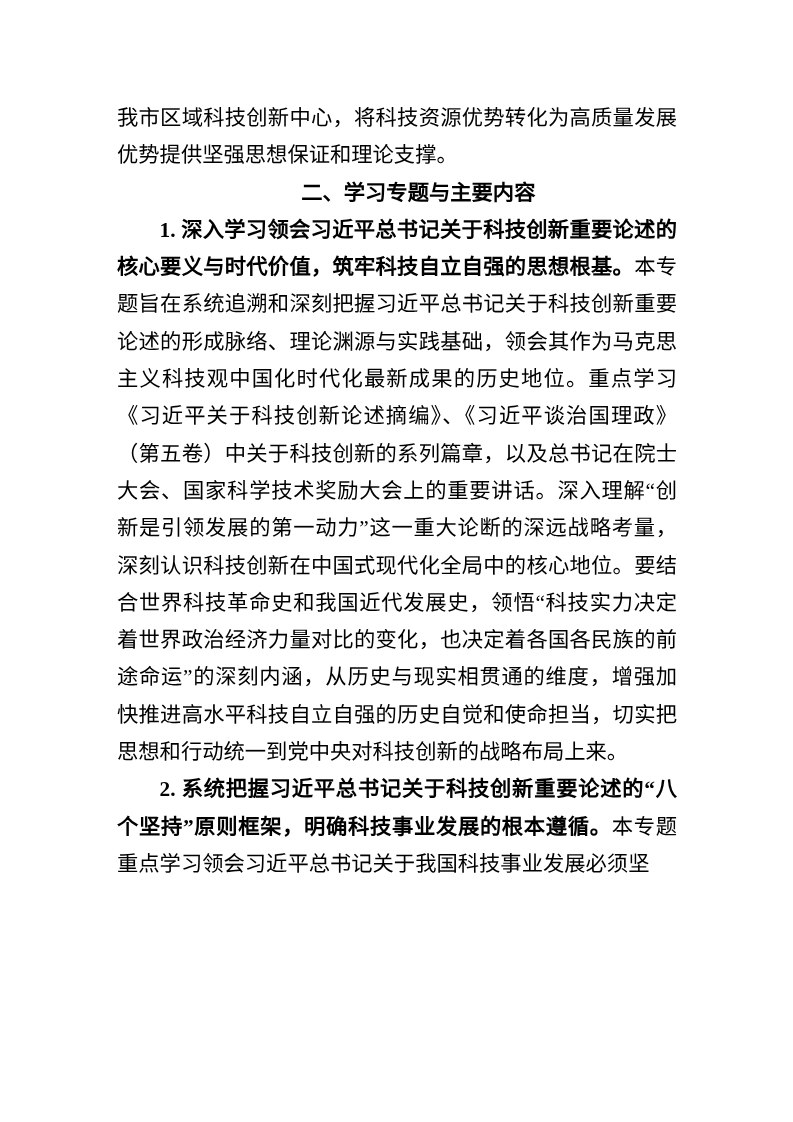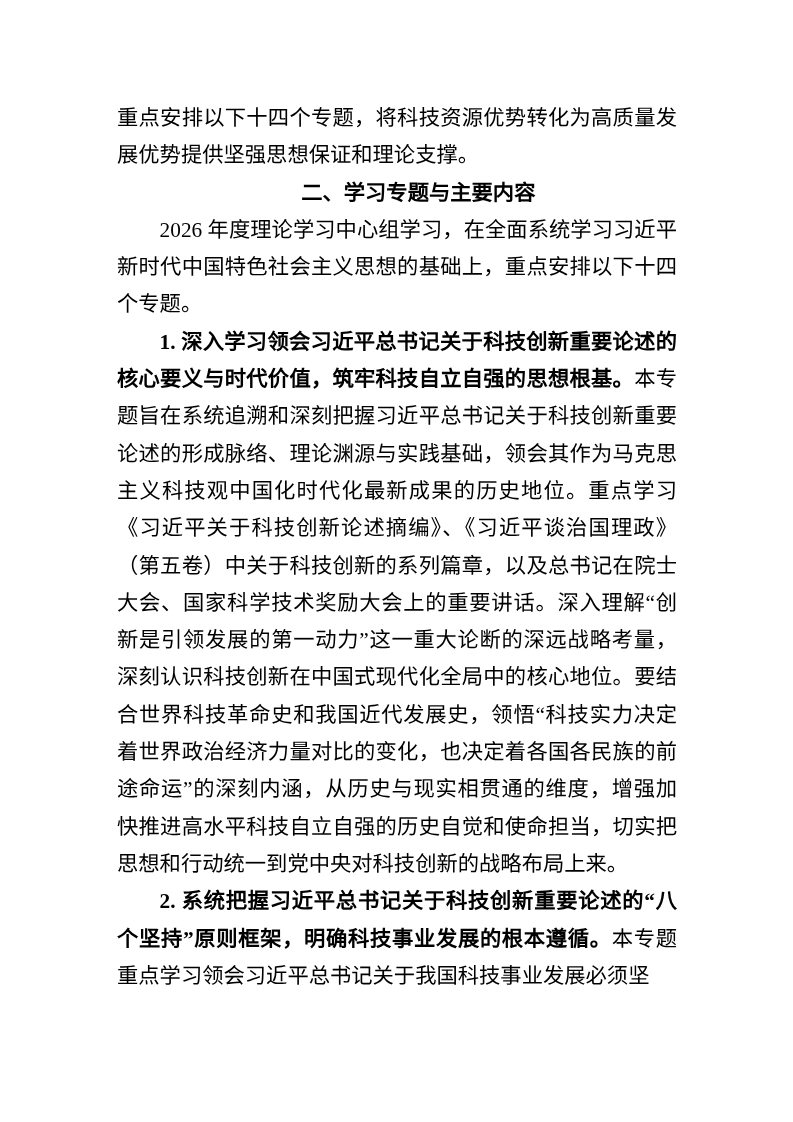--- a/index.html
+++ b/index.html
@@ -40,19 +40,18 @@
   }
   .run { font-weight: 400; }
   .run.bold { font-weight: 700; }
   .run.regular { font-weight: 400; }
 </style>
 </head>
 <body>
 
 <div class="doc-page">
   <div class="doc-body">
-      <p class="para continuation"><span class="run regular">重点安排以下十四个专题，将科技资源优势转化为高质量发展优势提供坚强思想保证和理论支撑。</span></p>
+      <p class="para continuation"><span class="run regular">我市区域科技创新中心，将科技资源优势转化为高质量发展优势提供坚强思想保证和理论支撑。</span></p>
       <p class="para heading"><span class="run bold">二、学习专题与主要内容</span></p>
-      <p class="para body"><span class="run regular">2026 年度理论学习中心组学习，在全面系统学习习近平新时代中国特色社会主义思想的基础上，重点安排以下十四个专题。</span></p>
       <p class="para body"><span class="run bold">1. 深入学习领会习近平总书记关于科技创新重要论述的核心要义与时代价值，筑牢科技自立自强的思想根基。</span><span class="run regular">本专题旨在系统追溯和深刻把握习近平总书记关于科技创新重要论述的形成脉络、理论渊源与实践基础，领会其作为马克思主义科技观中国化时代化最新成果的历史地位。重点学习《习近平关于科技创新论述摘编》、《习近平谈治国理政》（第五卷）中关于科技创新的系列篇章，以及总书记在院士大会、国家科学技术奖励大会上的重要讲话。深入理解“创新是引领发展的第一动力”这一重大论断的深远战略考量，深刻认识科技创新在中国式现代化全局中的核心地位。要结合世界科技革命史和我国近代发展史，领悟“科技实力决定着世界政治经济力量对比的变化，也决定着各国各民族的前途命运”的深刻内涵，从历史与现实相贯通的维度，增强加快推进高水平科技自立自强的历史自觉和使命担当，切实把思想和行动统一到党中央对科技创新的战略布局上来。</span></p>
       <p class="para body"><span class="run bold">2. 系统把握习近平总书记关于科技创新重要论述的“八个坚持”原则框架，明确科技事业发展的根本遵循。</span><span class="run regular">本专题重点学习领会习近平总书记关于我国科技事业发展必须坚</span></p>
     </div>
 </div>
 
 </body></html>

